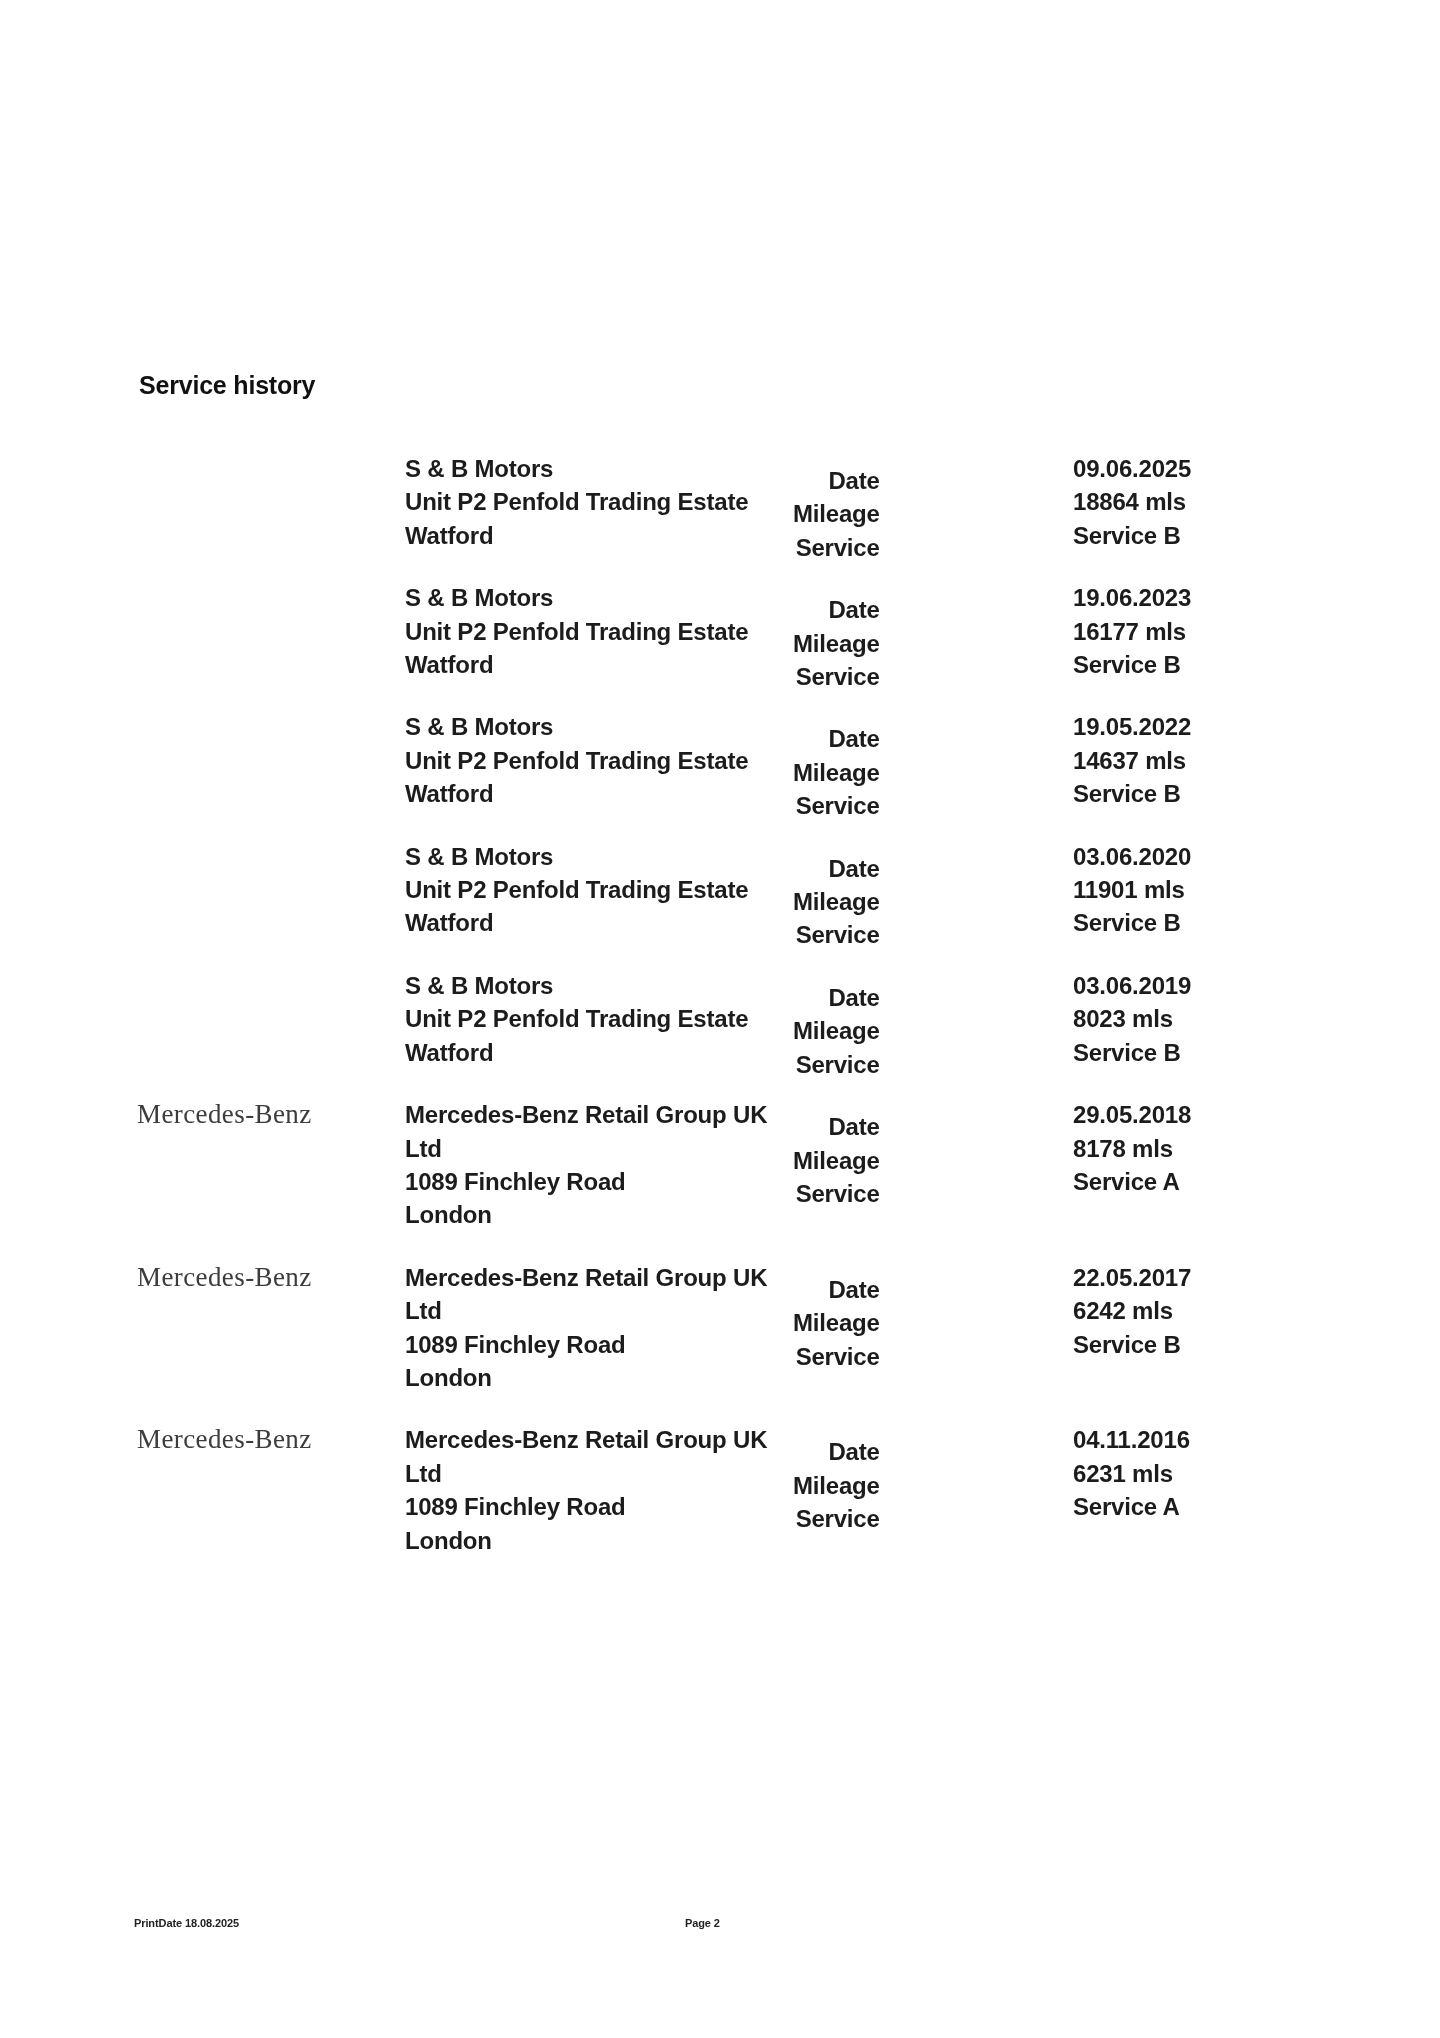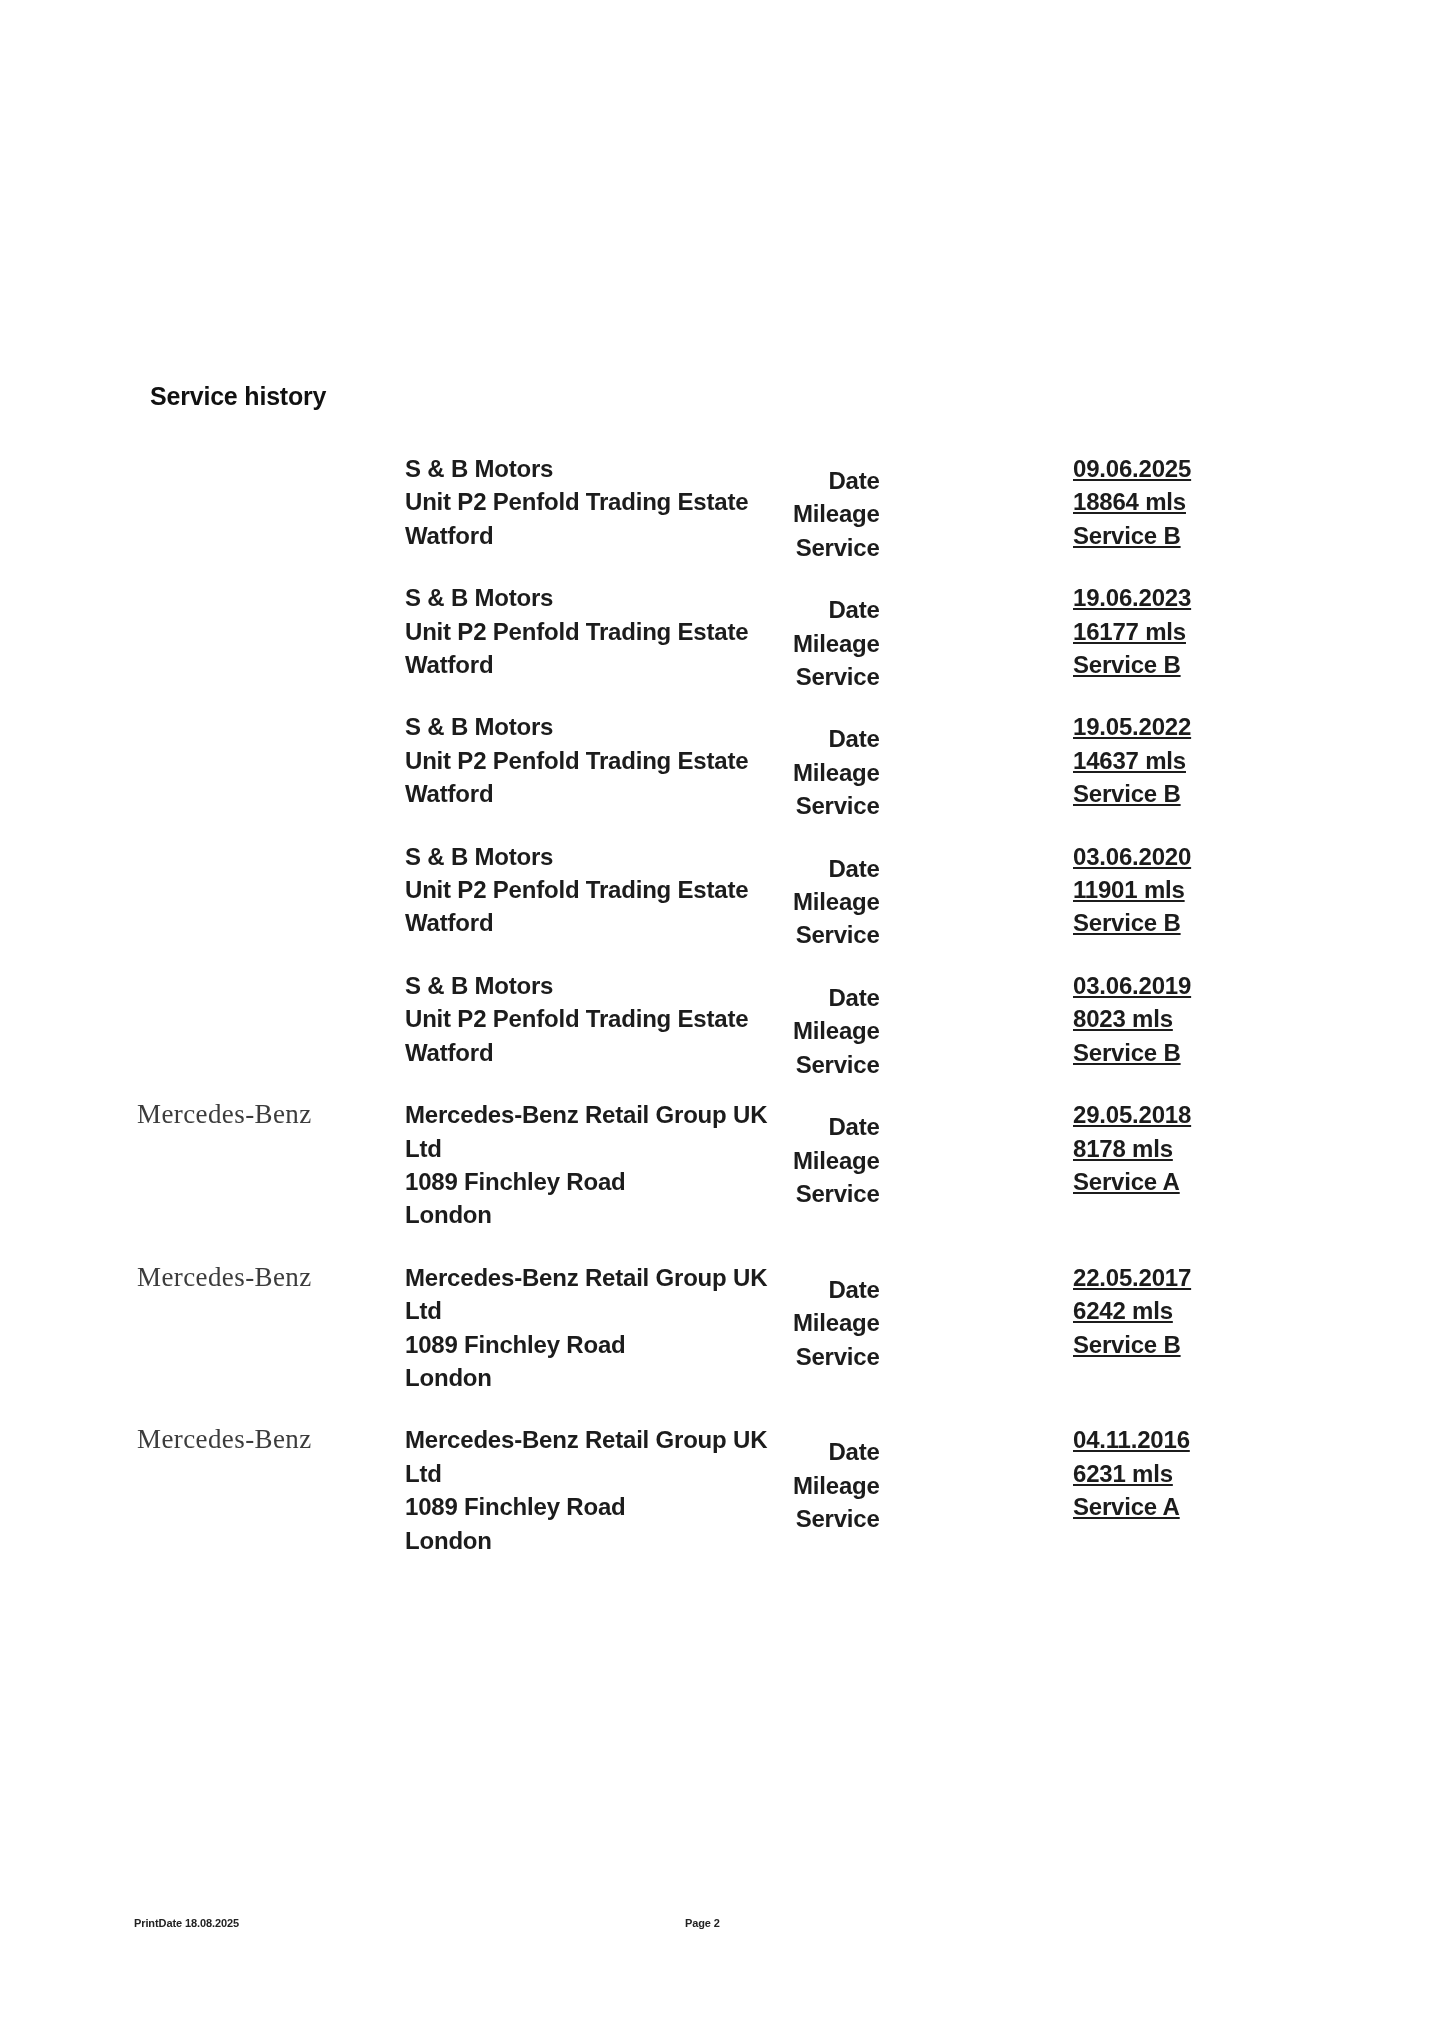--- a/index.html
+++ b/index.html
@@ -7,21 +7,21 @@
     width:1440px;height:2038px;
     background:#ffffff;
     position:relative;
     overflow:hidden;
     font-family:"Liberation Sans",sans-serif;
     color:#1c1c1c;
   }
   .page-title{
     position:absolute;
     left:134px;top:366px;
-    margin:16px;
+    margin:5px;
     font-size:25px;
     font-weight:700;
     letter-spacing:-0.2px;
     color:#111111;
   }
   #entries{
     position:absolute;
     top:452px;left:0;
     width:1440px;
   }
@@ -52,21 +52,21 @@
   .dealer{
     margin-left:405px;
     width:390px;
   }
   .labels{
     position:absolute;
     left:793px;top:12px;text-align:right;
   }
   .values{
     position:absolute;
-    left:1073px;top:0;text-decoration:underline;
+    left:1073px;top:0;
   }
   .footer-text{
     position:absolute;
     top:1913px;
     font-size:11px;
     font-weight:600;
     letter-spacing:-0.1px;
     color:#222222;
     line-height:20px;
     white-space:nowrap;

